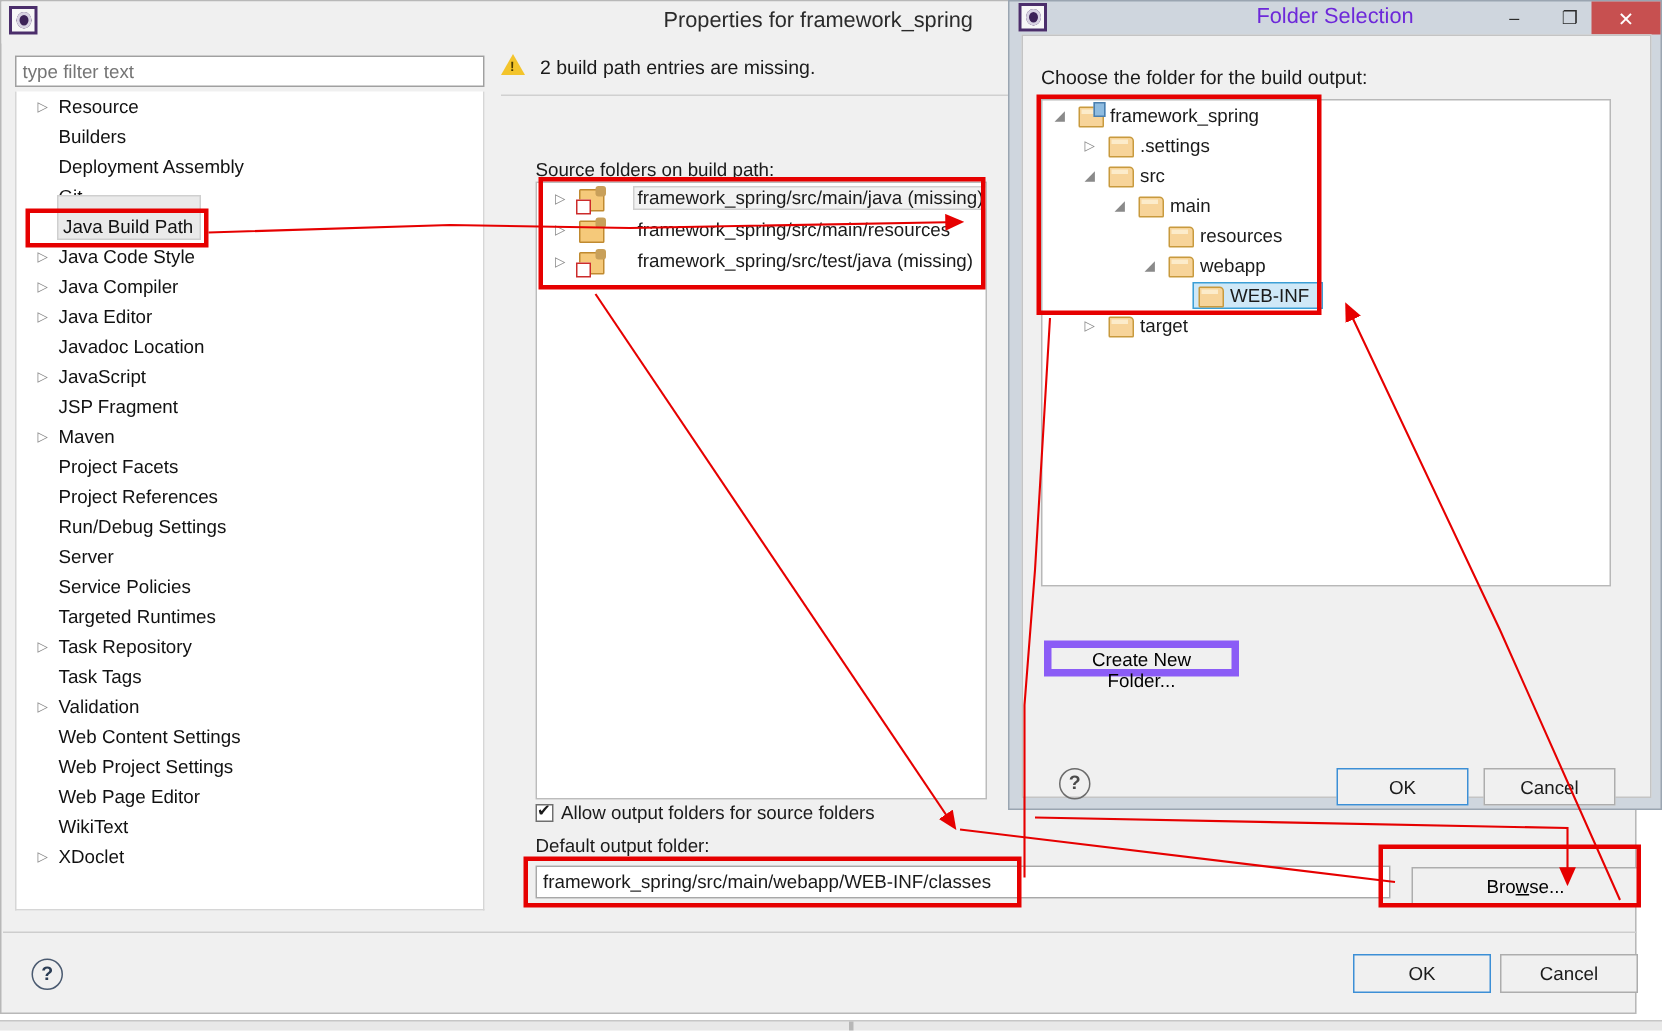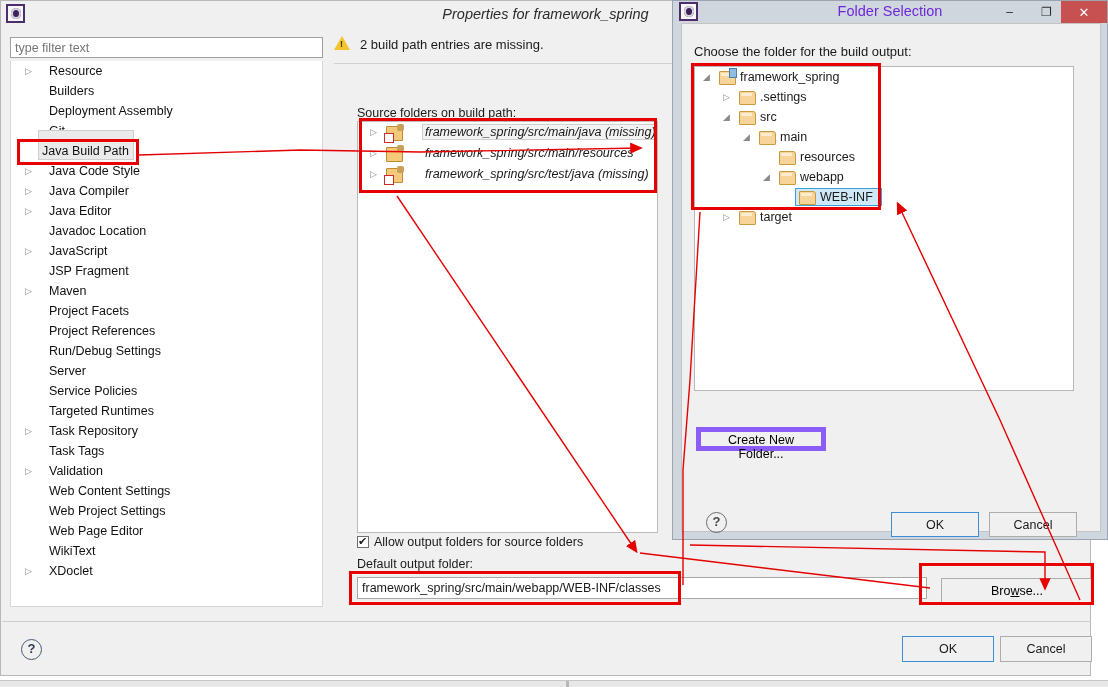--- a/index.html
+++ b/index.html
@@ -26,21 +26,20 @@
     background: #f0f0f0;
     border: 1px solid #b8b8b8;
     box-sizing: border-box;
   }
   #props-titlebar {
     position: absolute;
     left: 0; top: 0;
     width: 100%;
     height: 28px;
     background: #f0f0f0;
-    font-style: italic;
   }
   #props-title {
     position: absolute;
     left: 0; top: 5px;
     width: 100%;
     text-align: center;
     font-size: 14.5px;
     color: #2b2b2b;
   }
   .eclipse-icon {
@@ -97,21 +96,21 @@
     position: relative;
   }
   .tree-row .arrow {
     position: absolute;
     left: 14px; top: 0;
     width: 12px;
     color: #8a8a8a;
     font-size: 9px;
     line-height: 20px;
   }
-  .tree-row .tlabel { margin-left: 24px; }
+  .tree-row .tlabel { margin-left: 14px; }
   .tree-row.sel-jbp .tlabel {
     background: #eaeaea;
     border: 1px solid #cfcfcf;
     padding: 13px 4px 1px 3px;
     margin-left: 13px;
   }
 
   
   #warn-bar {
     position: absolute;
@@ -204,21 +203,20 @@
     position: absolute;
     left: -3px; bottom: -3px;
     width: 8px; height: 8px;
     background: #ffffff;
     border: 1px solid #cc2b2b;
     z-index: 2;
   }
   .src-row .slabel {
     margin-left: 52px;
     padding: 0 3px;
-    font-style: italic;
   }
   .src-row.selected .slabel {
     background: #f2f2f2;
     border: 1px solid #cfcfcf;
     padding: 0 2px;
   }
 
   #allow-check-wrap {
     position: absolute;
     left: 356px; top: 534px;

